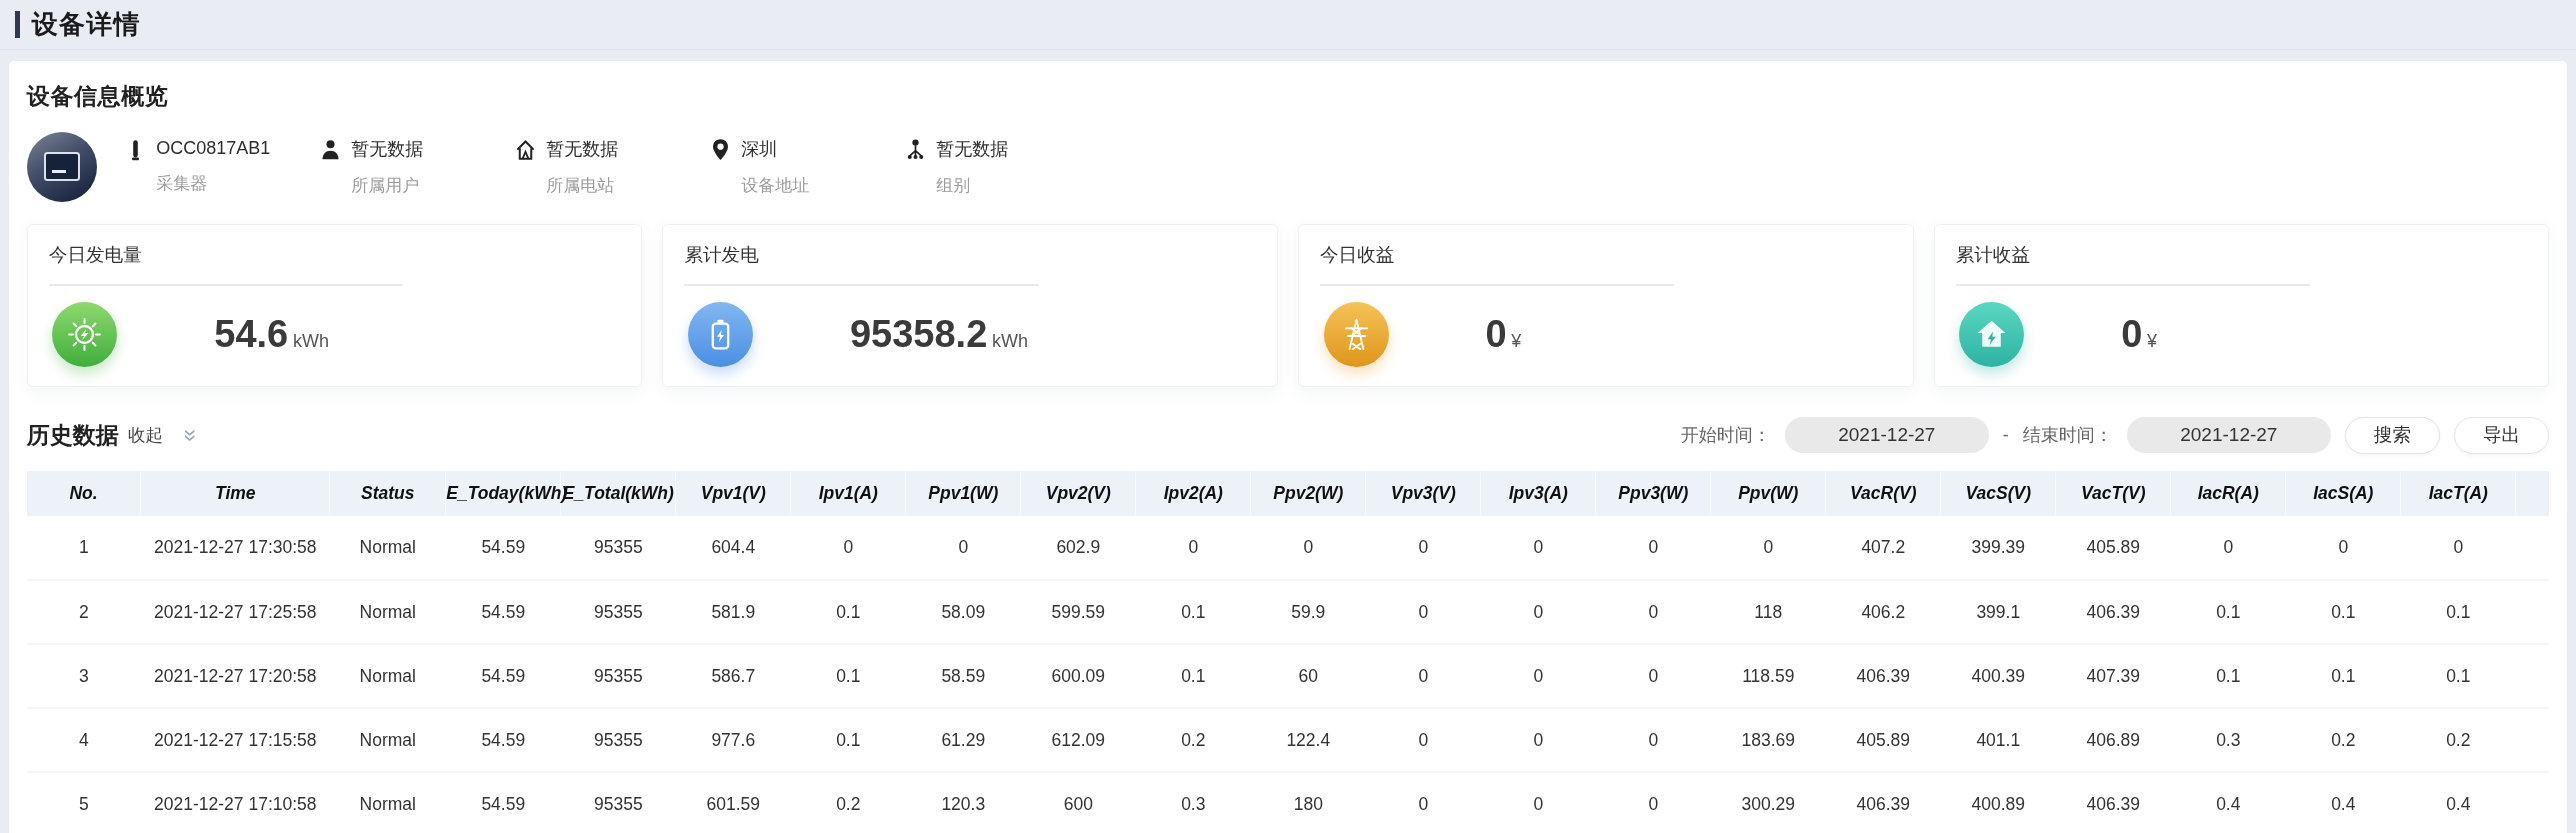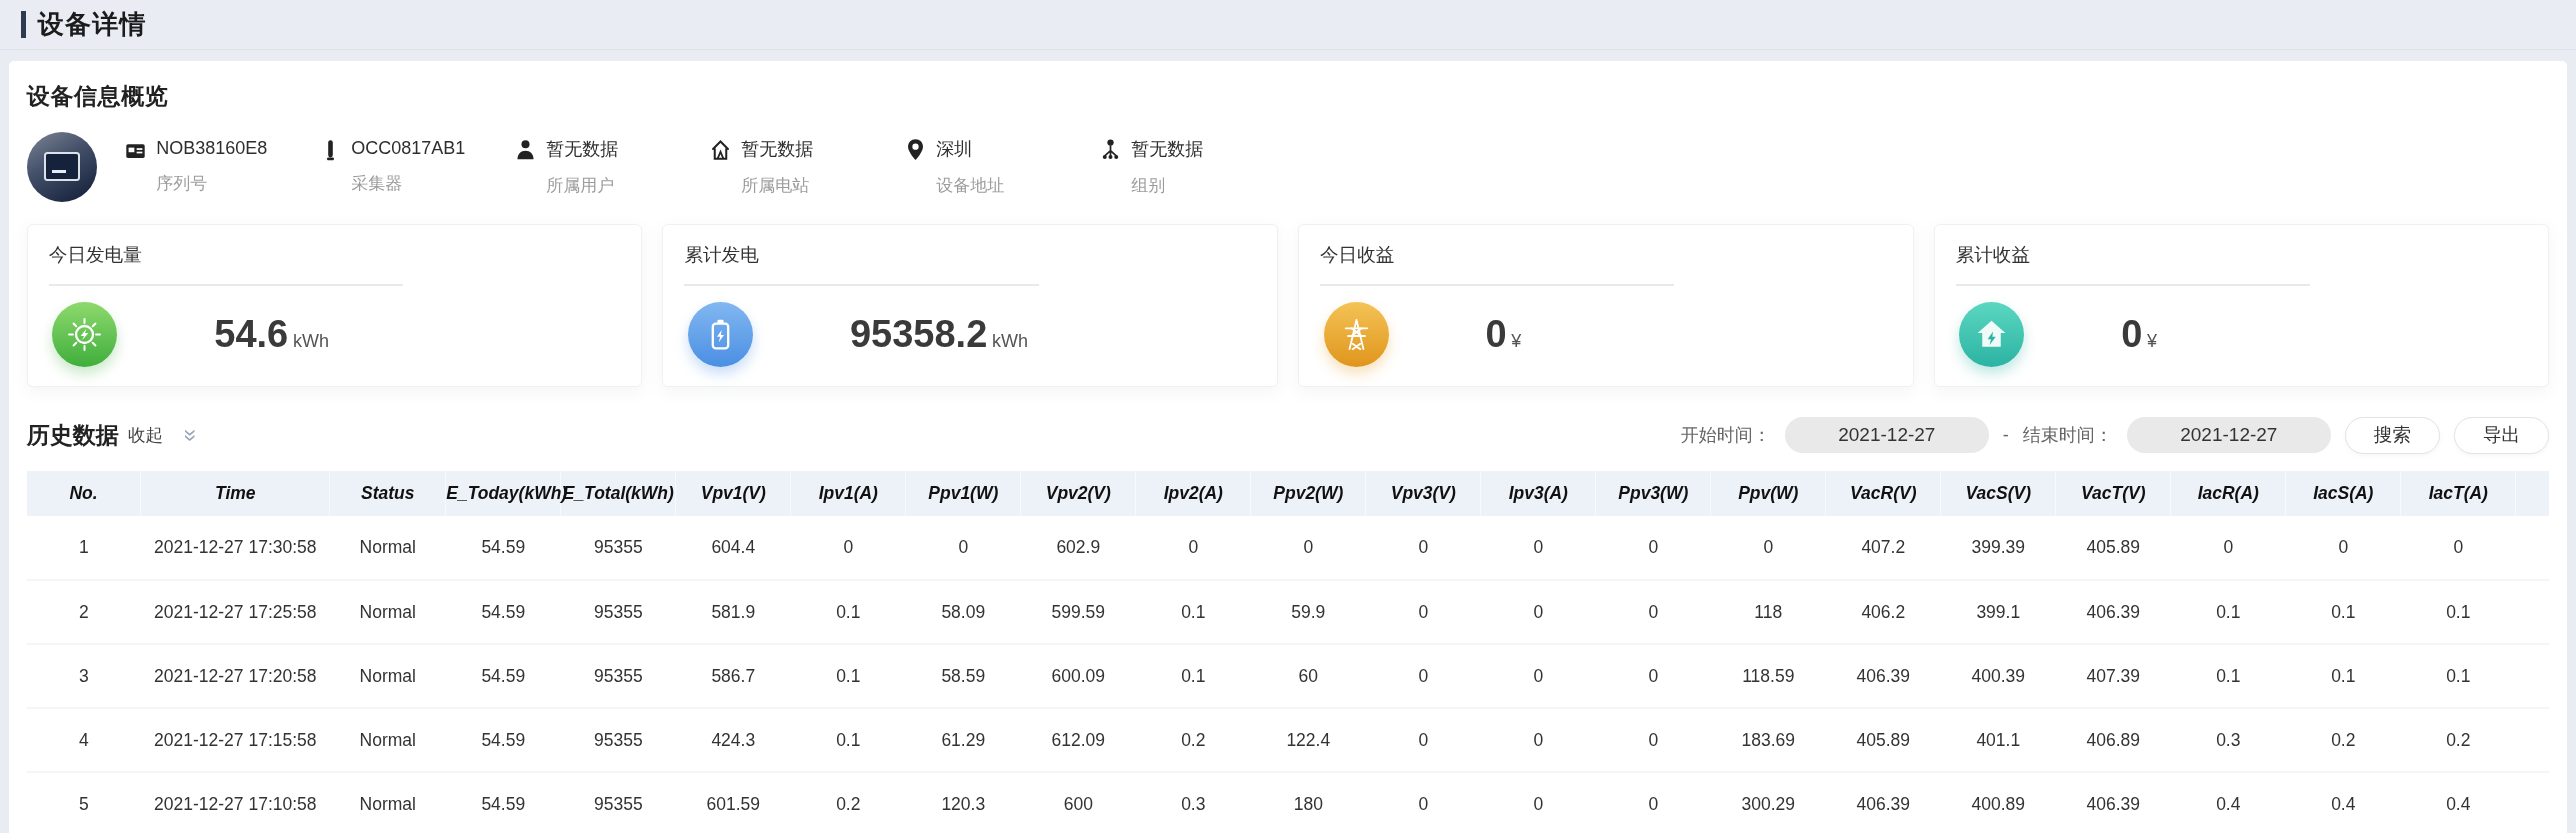--- a/index.html
+++ b/index.html
@@ -2,21 +2,21 @@
 <html style="font-size:9.3px"><head>
 <meta charset="utf-8">
 <style>
   * { box-sizing: border-box; margin: 0; padding: 0; }
   html,body { width:2576px; height:834px; overflow:hidden; }
   body {
     font-family:"Liberation Sans","DejaVu Sans",sans-serif;
     background:#e9edf3; color:#333;
   }
   
-  .page-header{ height:50px; display:flex; align-items:center; padding:0 21px;
+  .page-header{ height:50px; display:flex; align-items:center; padding:0 15px;
     border-bottom:1.2px solid #dde3ea; }
   .title-accent{ width:5.2px; height:27px; background:#2f3a4f; margin-right:11.6px; }
   .page-title{ font-size:26px; font-weight:bold; color:#1b1b1b; letter-spacing:1.2px; }
 
   
   .panel{ margin:10.5px 9.3px 0; background:#fff; border-radius:4.7px; padding:20px 17.5px; min-height:815px; }
 
   .panel-head{ display:flex; justify-content:space-between; align-items:center; }
   .section-heading{ font-size:23px; font-weight:bold; color:#222; letter-spacing:0.6px; }
   .actions{ display:flex; gap:15px; }
@@ -97,32 +97,20 @@
 
   <div class="panel-head">
     <h2 class="section-heading">设备信息概览</h2>
   </div>
 
   <div class="info-row">
     <div class="avatar">
       <div class="screen"></div>
     </div>
 
-    <div class="info-item">
-      <svg class="info-icon" viewBox="0 0 36 40">
-        <rect x="2" y="9" width="32" height="24" rx="3" fill="#222"></rect>
-        <rect x="6" y="15" width="10" height="8" fill="#fff"></rect>
-        <rect x="20" y="16" width="10" height="3" fill="#fff"></rect>
-        <rect x="20" y="22" width="10" height="3" fill="#fff"></rect>
-      </svg>
-      <div class="info-text">
-        <span class="info-value">NOB38160E8</span>
-        <span class="info-label">序列号</span>
-      </div>
-    </div>
 
     <div class="info-item">
       <svg class="info-icon" viewBox="0 0 36 40">
         <rect x="14" y="2" width="8" height="30" rx="4" fill="#222"></rect>
         <rect x="12" y="32" width="12" height="5" rx="2" fill="#222"></rect>
       </svg>
       <div class="info-text">
         <span class="info-value">OCC0817AB1</span>
         <span class="info-label">采集器</span>
       </div>
@@ -408,21 +396,21 @@
             <td>0.1</td>
             <td>0.1</td>
             <td></td>
           </tr>
           <tr>
             <td>4</td>
             <td>2021-12-27 17:15:58</td>
             <td>Normal</td>
             <td>54.59</td>
             <td>95355</td>
-            <td>424.3</td>
+            <td>977.6</td>
             <td>0.1</td>
             <td>61.29</td>
             <td>612.09</td>
             <td>0.2</td>
             <td>122.4</td>
             <td>0</td>
             <td>0</td>
             <td>0</td>
             <td>183.69</td>
             <td>405.89</td>

